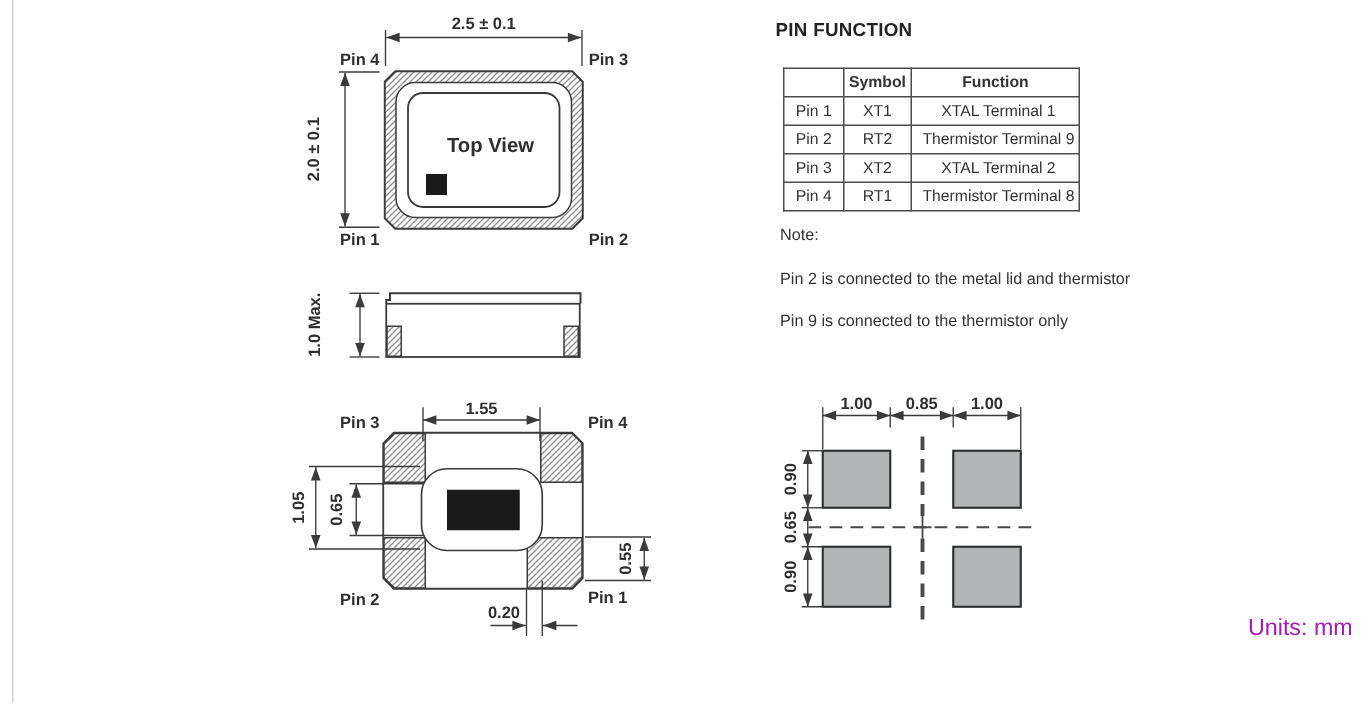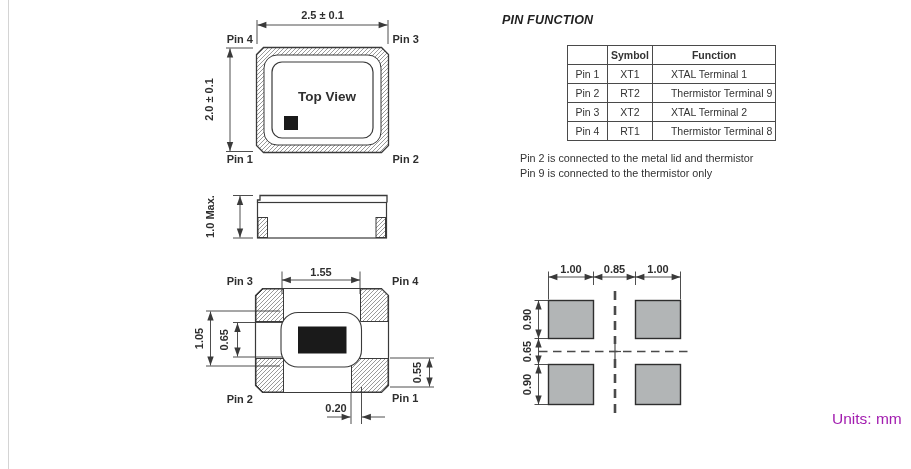--- a/index.html
+++ b/index.html
@@ -2,31 +2,31 @@
 <html><head>
 <meta charset="utf-8">
 <style>
   html,body{margin:0;padding:0;background:#ffffff;}
   #stage{position:relative;width:911px;height:469px;background:#ffffff;overflow:hidden;
          font-family:"Liberation Sans",sans-serif;color:#2f2f2f;}
   #drawing{position:absolute;left:0;top:0;}
   svg text{fill:#2f2f2f;font-family:"Liberation Sans",sans-serif;font-weight:700;font-size:11px;}
   svg text.tv-title{font-size:13.5px;}
   .heading{position:absolute;font-size:12.5px;font-weight:700;color:#232323;letter-spacing:.2px;}
-  #pin-function-title{left:502px;top:13px;font-style:italic;}
+  #pin-function-title{left:517px;top:13px;}
   #suggested-layout-title{left:517px;top:224px;}
   #pin-table-wrap{position:absolute;left:522px;top:45px;}
-  table{border-collapse:collapse;margin-left:45px;}
+  table{border-collapse:collapse;}
   th,td{border:1px solid #4a4a4a;height:18px;font-size:10.5px;color:#333;text-align:center;
         padding:0 3px;font-weight:400;white-space:nowrap;}
   th{font-weight:700;}
   col.c1{width:40px;}col.c2{width:44px;}col.c3{width:108px;}
-  td.fn{text-align:left;padding-left:18px;}
+  td.fn{text-align:center;padding-left:7px;}
   #note{position:absolute;left:520px;top:151px;font-size:10.8px;color:#333;line-height:13.5px;}
-  #note .nl{margin-top:1px;}
+  #note .nl{margin-top:15px;}
   #units{position:absolute;left:832px;top:410px;font-size:15.5px;color:#a21caf;}
   #page-border-left{position:absolute;left:8px;top:0;width:1px;height:469px;background:#d4d4d4;}
 </style>
 </head>
 <body>
 
 <div id="stage">
   <div id="page-border-left"></div>
 
   <svg id="drawing" width="911" height="469" viewBox="0 0 911 469">
@@ -206,19 +206,20 @@
       <tr>
         <td>Pin 4</td>
         <td>RT1</td>
         <td class="fn">Thermistor Terminal 8</td>
       </tr>
     </tbody>
       </table>
   </div>
 
   <div id="note">
+    <div>Note:</div>
     <div class="nl">Pin 2 is connected to the metal lid and thermistor</div>
     <div class="nl">Pin 9 is connected to the thermistor only</div>
   </div>
 
 
   <div id="units">Units: mm</div>
 </div>
 
 </body></html>

